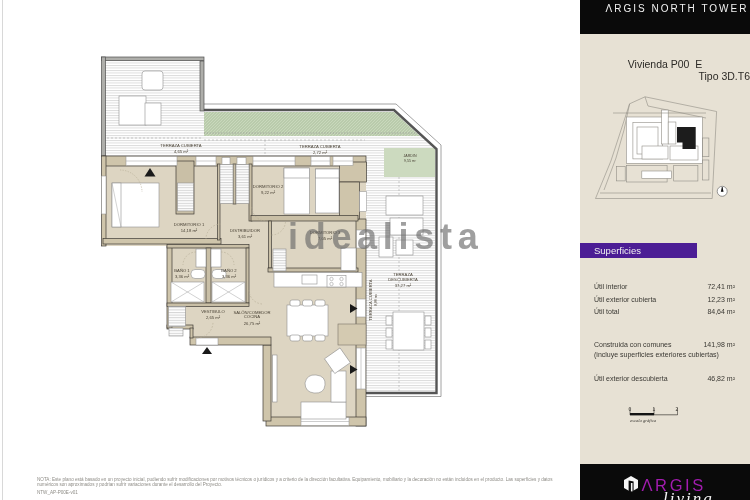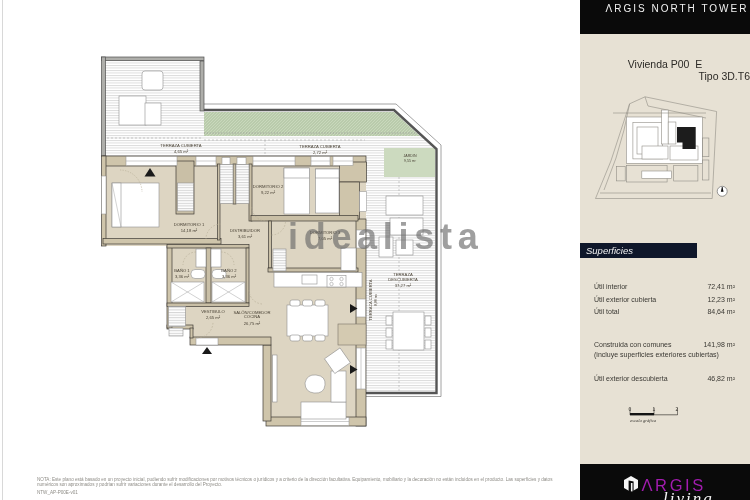--- a/index.html
+++ b/index.html
@@ -10,22 +10,22 @@
   #watermark{left:288px;top:216px;font-size:36px;font-weight:bold;color:rgba(100,100,100,0.62);
      letter-spacing:5.7px;}
   #nota{left:37px;top:476.5px;width:522px;font-size:4.6px;color:#8e8c86;line-height:5.2px;}
   #ref{left:37px;top:489.8px;font-size:4.6px;color:#8e8c86;}
   
   #sidebar{left:580px;top:0;width:170px;height:500px;background:#e7e1d4;}
   #sbtop{left:580px;top:0;width:170px;height:34px;background:#0a0a0a;color:#f2f2f2;
      text-align:center;line-height:17.5px;font-size:10px;letter-spacing:2px;padding-left:12px;}
   #viv1{left:580px;top:57.5px;width:170px;text-align:center;font-size:10.5px;color:#2c2a26;}
   #viv2{left:580px;top:70.3px;width:170px;text-align:right;font-size:10.5px;color:#2c2a26;}
-  #superf{left:580px;top:243px;width:117px;height:15px;background:#0f172a;color:#f0f0f0;
-     font-size:9.5px;line-height:15px;padding-left:6px;box-sizing:border-box;font-style:italic;}
+  #superf{left:580px;top:243px;width:117px;height:15px;background:#4c1d95;color:#f0f0f0;
+     font-size:9.5px;line-height:15px;padding-left:14px;box-sizing:border-box;}
   .row{left:594px;width:141px;font-size:7px;color:#3a3833;}
   .row .v{float:right;}
   #sbfoot{left:580px;top:464px;width:170px;height:36px;background:#0a0a0a;}
   #flogo{left:641.5px;top:475.5px;color:#a21caf;font-size:16.5px;letter-spacing:2.6px;}
   #fliving{left:663px;top:489px;color:#f5f5f5;font-size:17px;font-family:"Liberation Serif",serif;
      font-style:italic;letter-spacing:2px;}
   #leftline{left:2px;top:0;width:1px;height:500px;background:#d8d8d8;}
 </style>
 </head>
 <body>

